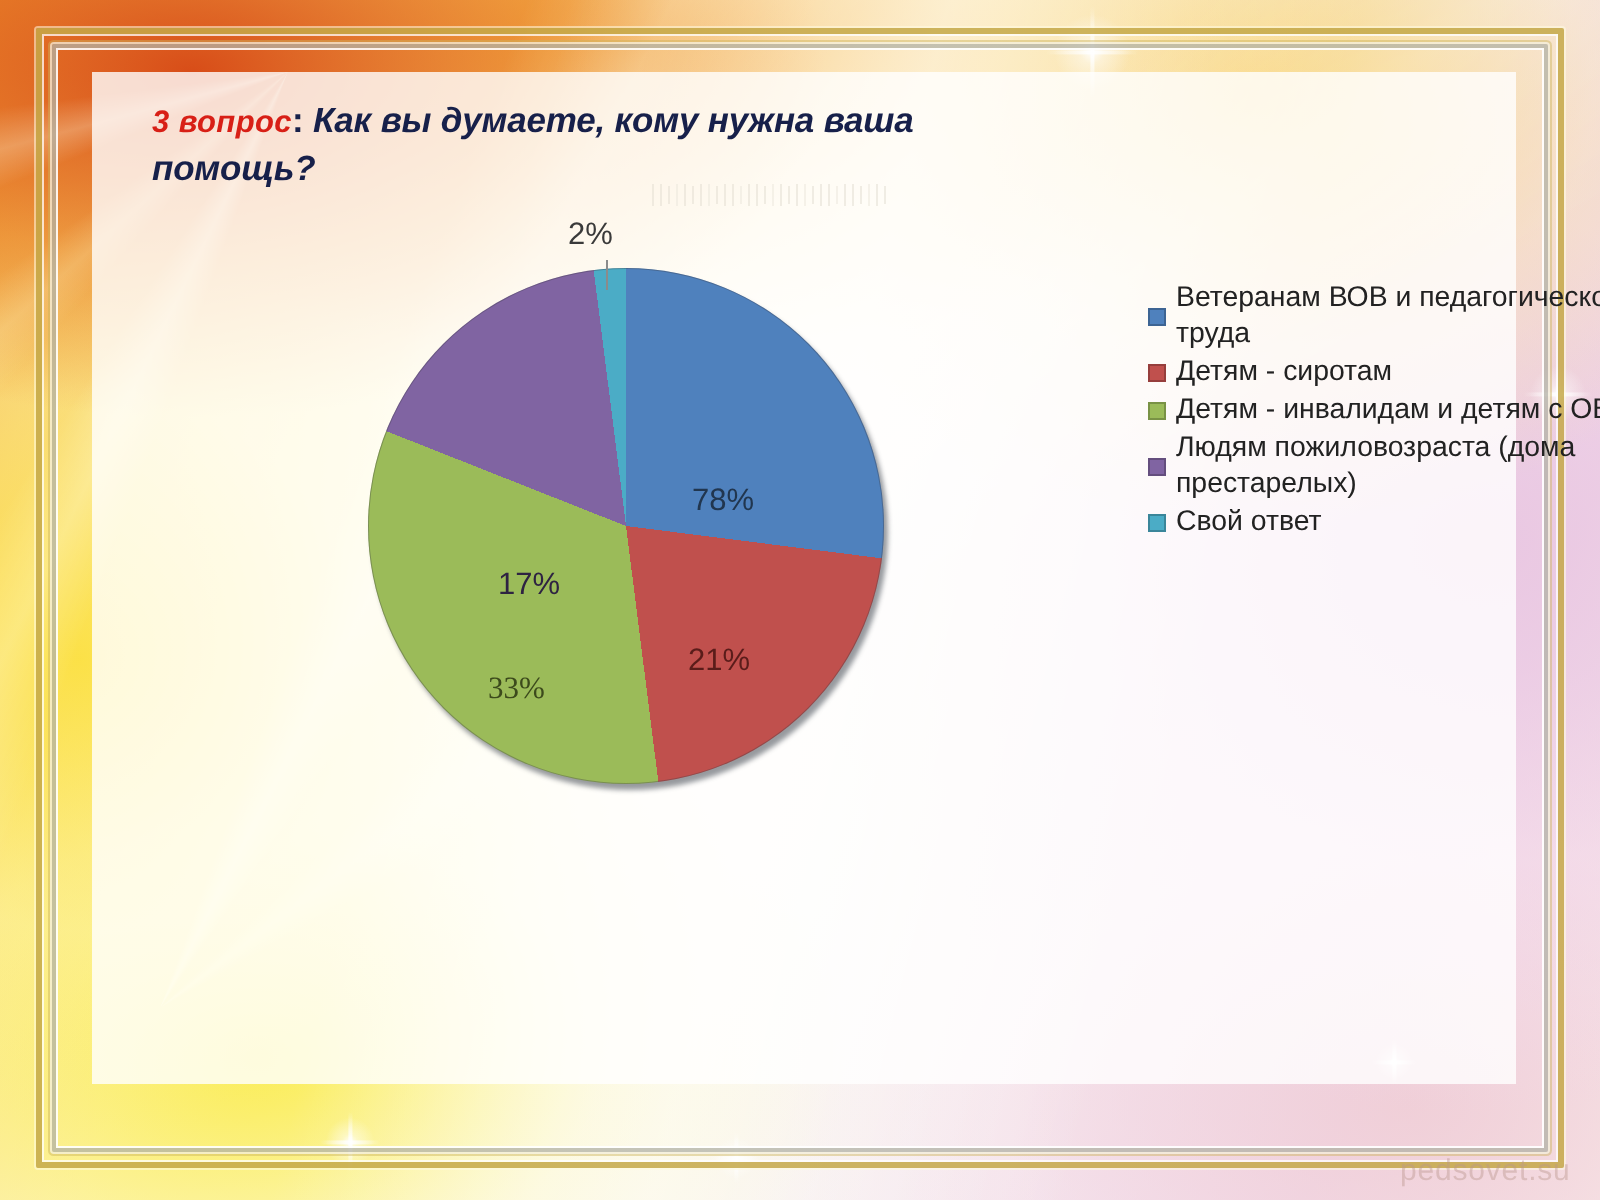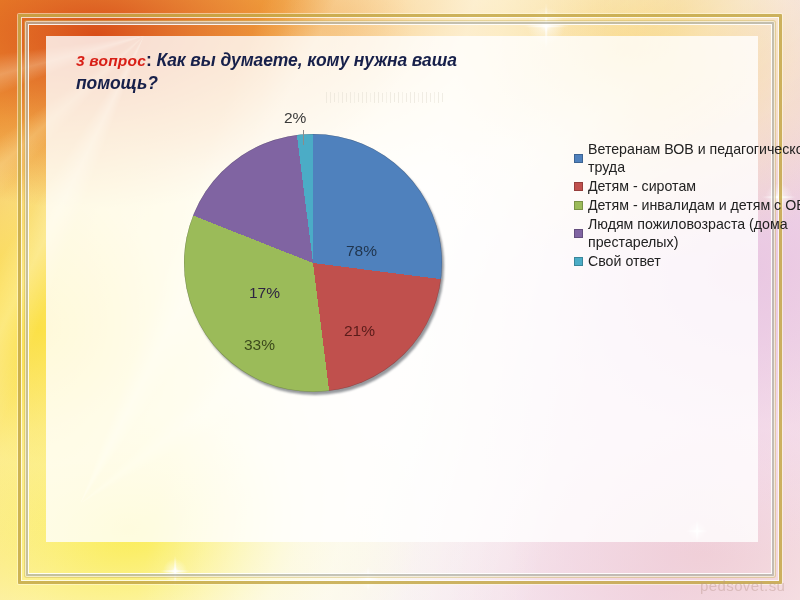--- a/index.html
+++ b/index.html
@@ -127,21 +127,21 @@
   #pie {
     position:absolute; left:18px; top:10px; width:258px; height:258px;
     border-radius:50%;
   }
   .slice-label {
     position:absolute; font-size:15.5px; font-weight:normal;
     white-space:nowrap;
   }
   #lbl-0 { left:180px; top:118px; color:#21364f; }
   #lbl-1 { left:178px; top:198px; color:#5a1c1a; }
-  #lbl-2 { left:78px;  top:212px; color:#3c4a1c; }
+  #lbl-2 { left:78px;  top:212px; color:#3c4a1c;font-family:Liberation Serif, serif; }
   #lbl-3 { left:83px;  top:116px; color:#2e2342;margin-top:44px; }
   #lbl-4 { left:118px; top:-15px; color:#3a3a3a; }
   #leader {
     position:absolute; left:137px; top:6px; width:1.4px; height:15px;
     background:#8b8b8b;
   }
 
   
   #legend {
     position:absolute; left:408px; top:24px; width:262px;

